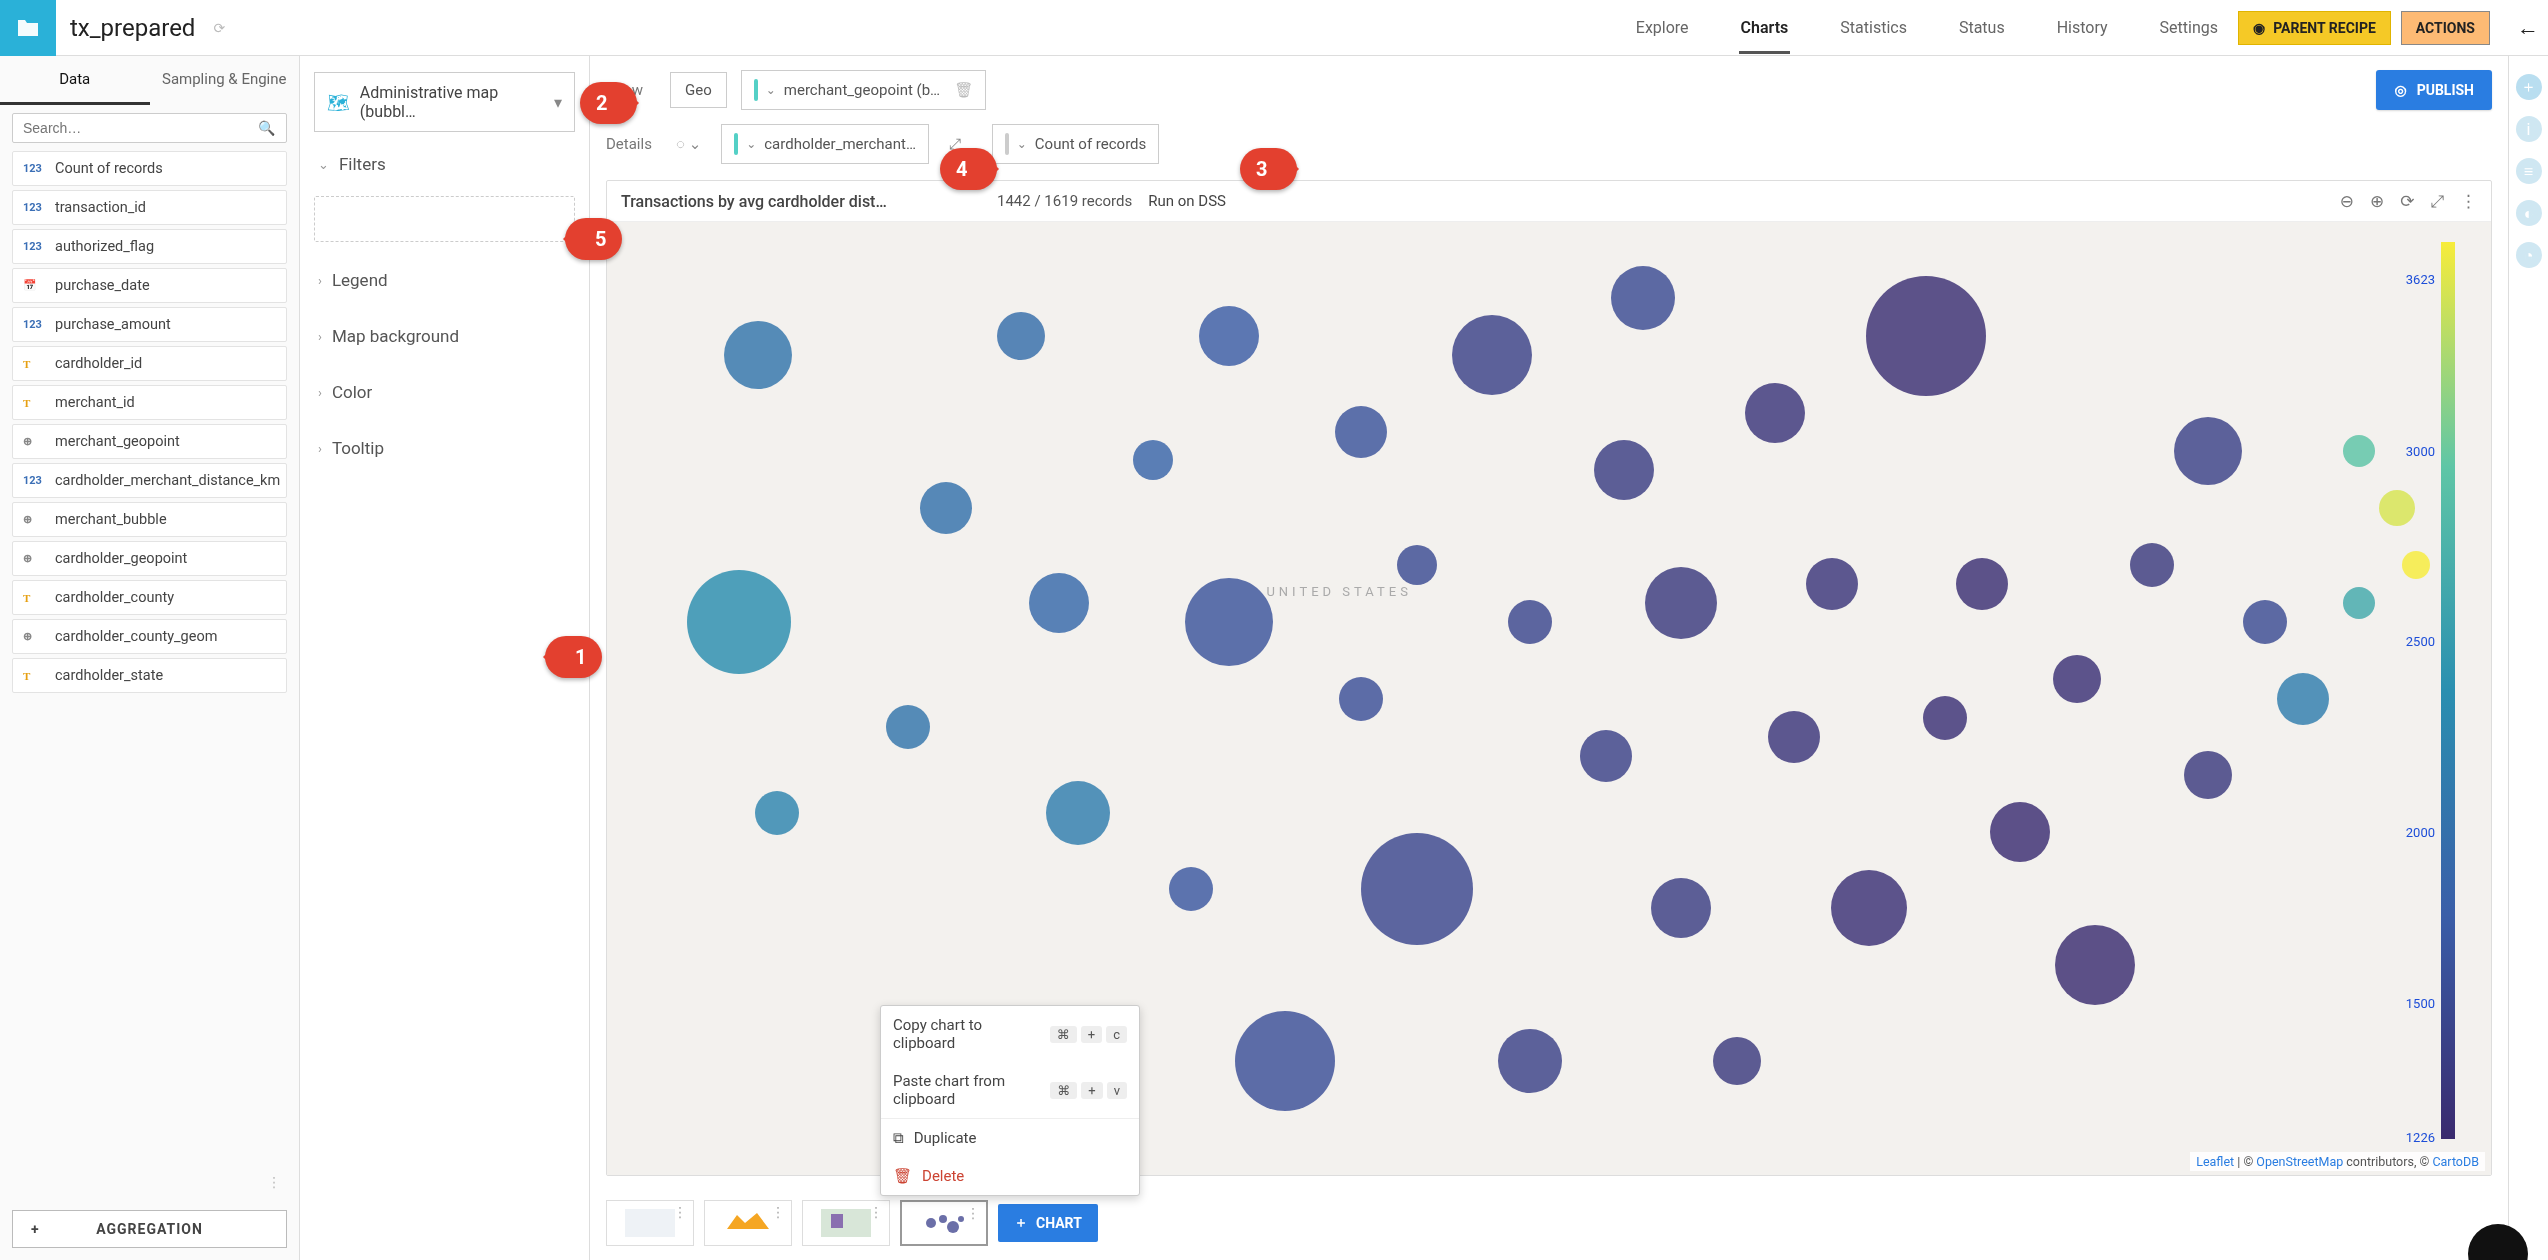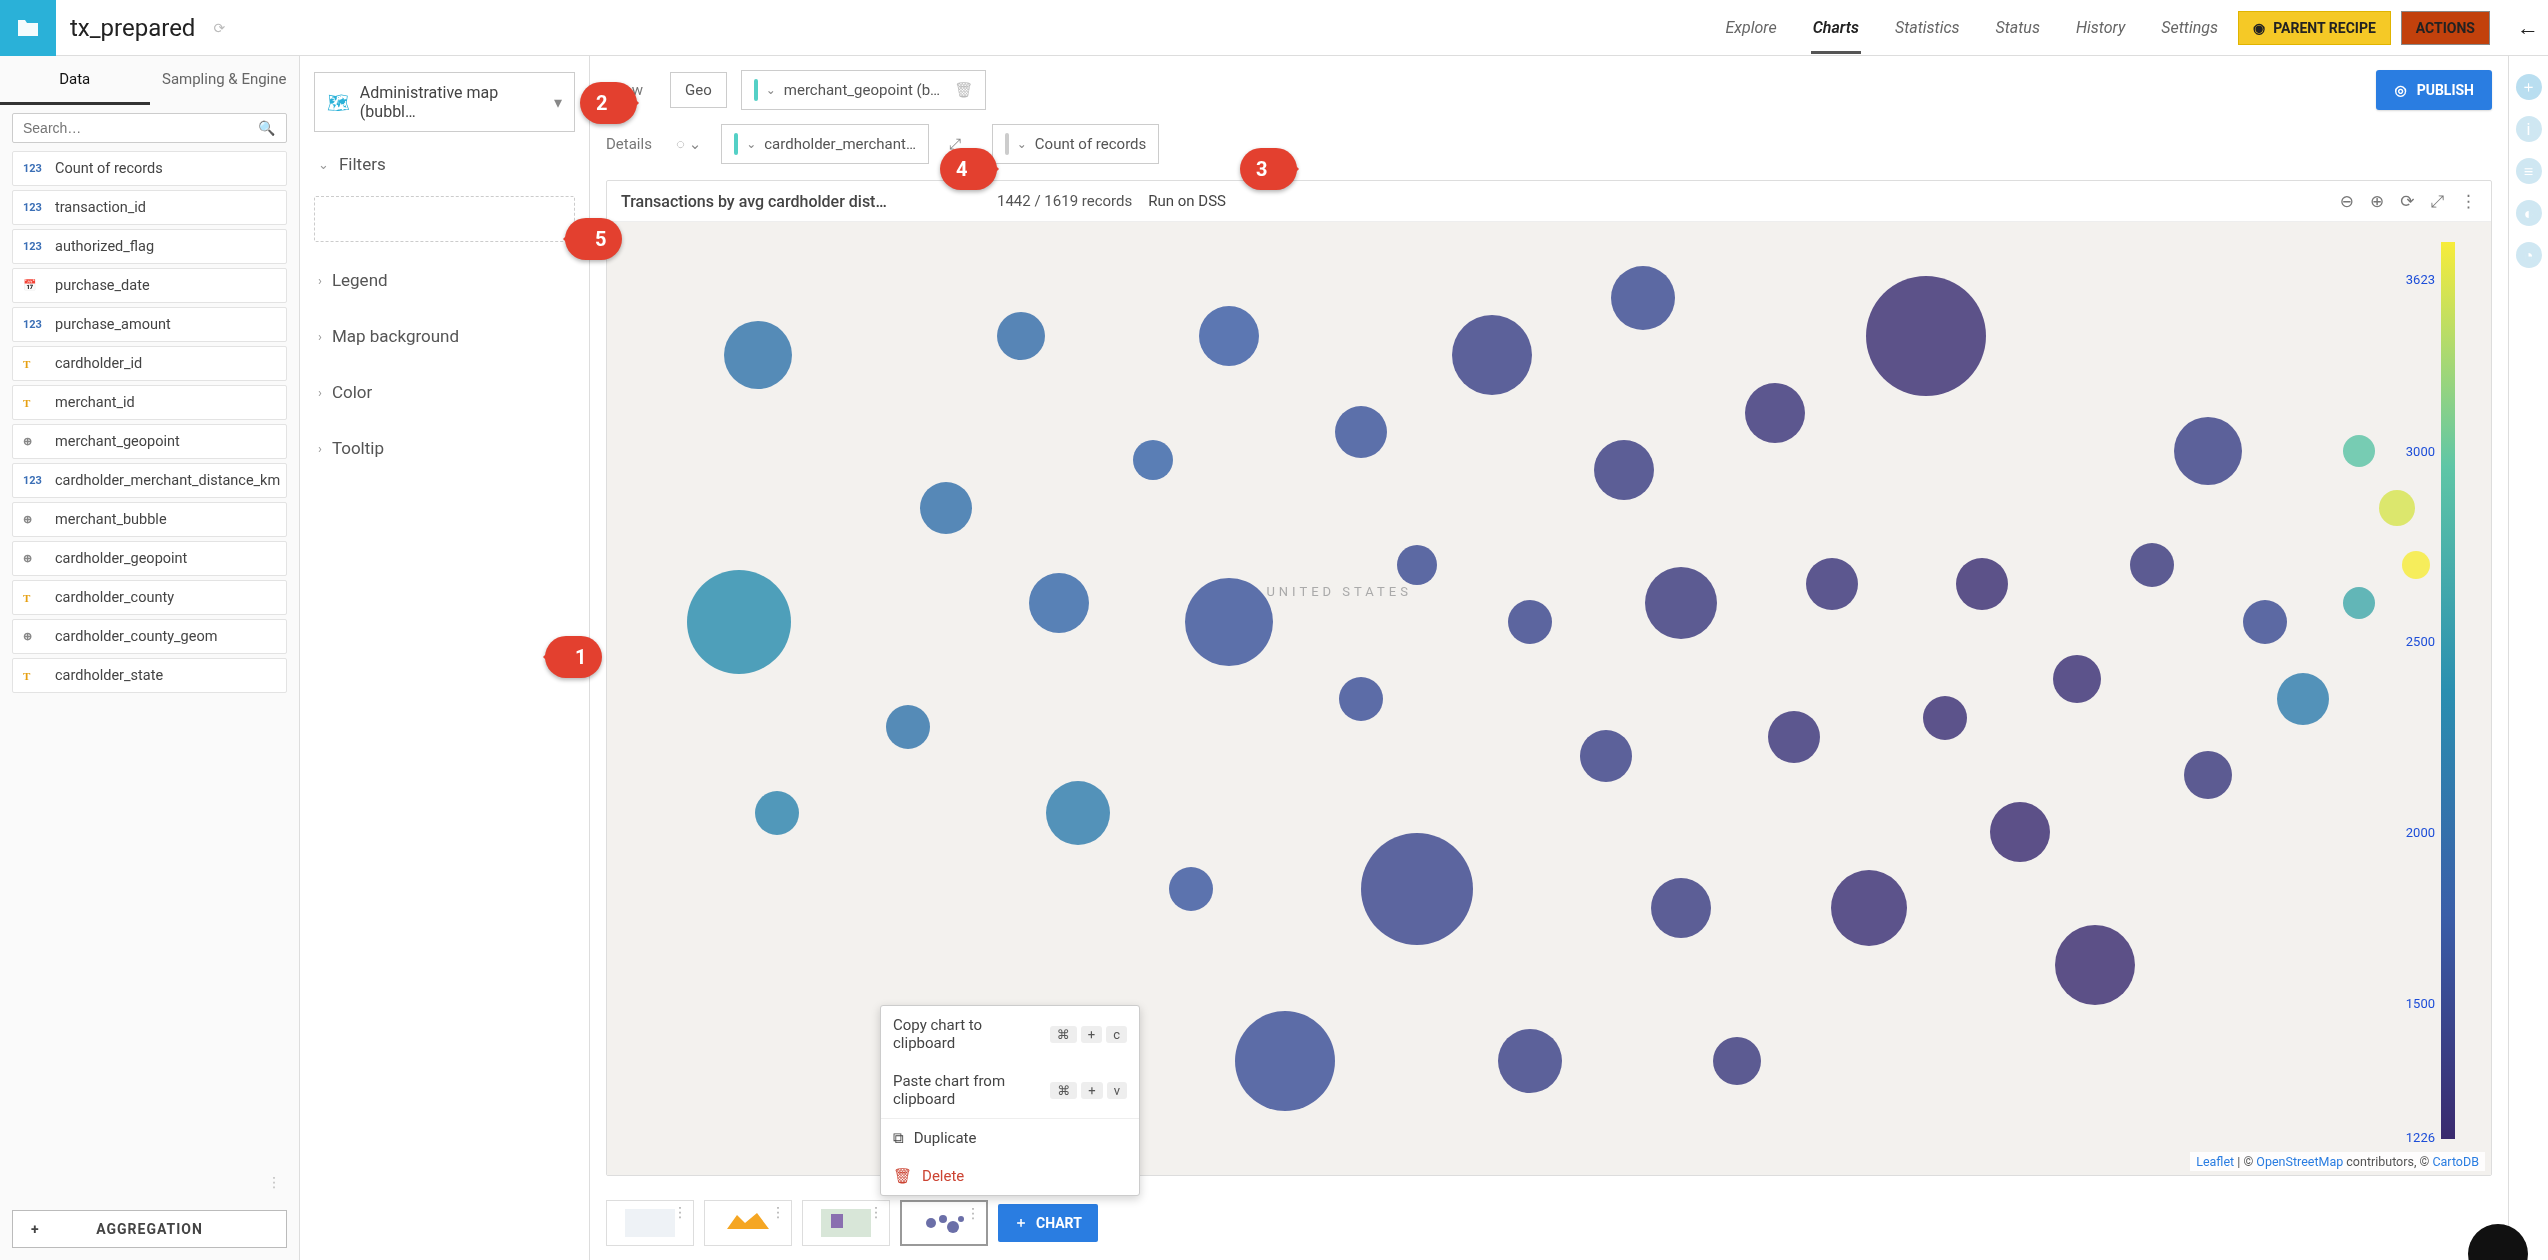--- a/index.html
+++ b/index.html
@@ -5,26 +5,26 @@
   * { box-sizing: border-box; margin: 0; padding: 0; }
   body { font-family: -apple-system, BlinkMacSystemFont, "Segoe UI", Roboto, sans-serif; font-size: 14px; color: #333; background: #fff; overflow: hidden; }
   
   .app { display: flex; flex-direction: column; height: 100vh; width: 100vw; }
   
   
   .topbar { display: flex; align-items: center; height: 56px; border-bottom: 1px solid #ddd; }
   .topbar .folder-btn { width: 56px; height: 56px; background: #2ab1d8; display: flex; align-items: center; justify-content: center; color: #fff; }
   .topbar .title { font-size: 24px; font-weight: 400; padding: 0 14px; color: #222; }
   .topbar .refresh-ic { color: #bbb; margin-left: 4px; }
-  .topbar .nav { margin-left: auto; display: flex; gap: 32px; padding-right: 18px; font-style: italic; }
+  .topbar .nav { margin-left: auto; display: flex; gap: 48px; padding-right: 18px; }
   .topbar .nav a { color: #666; font-size: 16px; text-decoration: none; padding: 16px 2px; position: relative; }
   .topbar .nav a.active { color: #222; font-weight: 600; }
   .topbar .nav a.active::after { content:''; position:absolute; left:0; right:0; bottom:-1px; height:3px; background:#555; }
   .topbar .parent-recipe { background: #f5c926; color:#222; font-weight:700; padding:8px 14px; display:flex; align-items:center; gap:8px; border:1px solid #e0b400; margin-right:10px;}
-  .topbar .actions-btn { background:#c2410c; border:1px solid #888; padding:8px 14px; font-weight:700; color:#222; margin-right:18px; }
+  .topbar .actions-btn { background:#fdba74; border:1px solid #888; padding:8px 14px; font-weight:700; color:#222; margin-right:18px; }
   .topbar .back-arrow { width:40px; text-align:center; font-size:22px; color:#222; }
 
   
   .body { flex:1; display:flex; min-height:0; }
   
   
   .rightrail { width:40px; border-left:1px solid #ddd; display:flex; flex-direction:column; align-items:center; gap:16px; padding-top:18px; color:#bad9ea; }
   .rightrail .ic { width:26px; height:26px; border-radius:50%; display:flex; align-items:center; justify-content:center; font-size:16px; background:#cfe7f2; color:#fff;}
   .rightrail .plus { background:#b9def0; }
   

